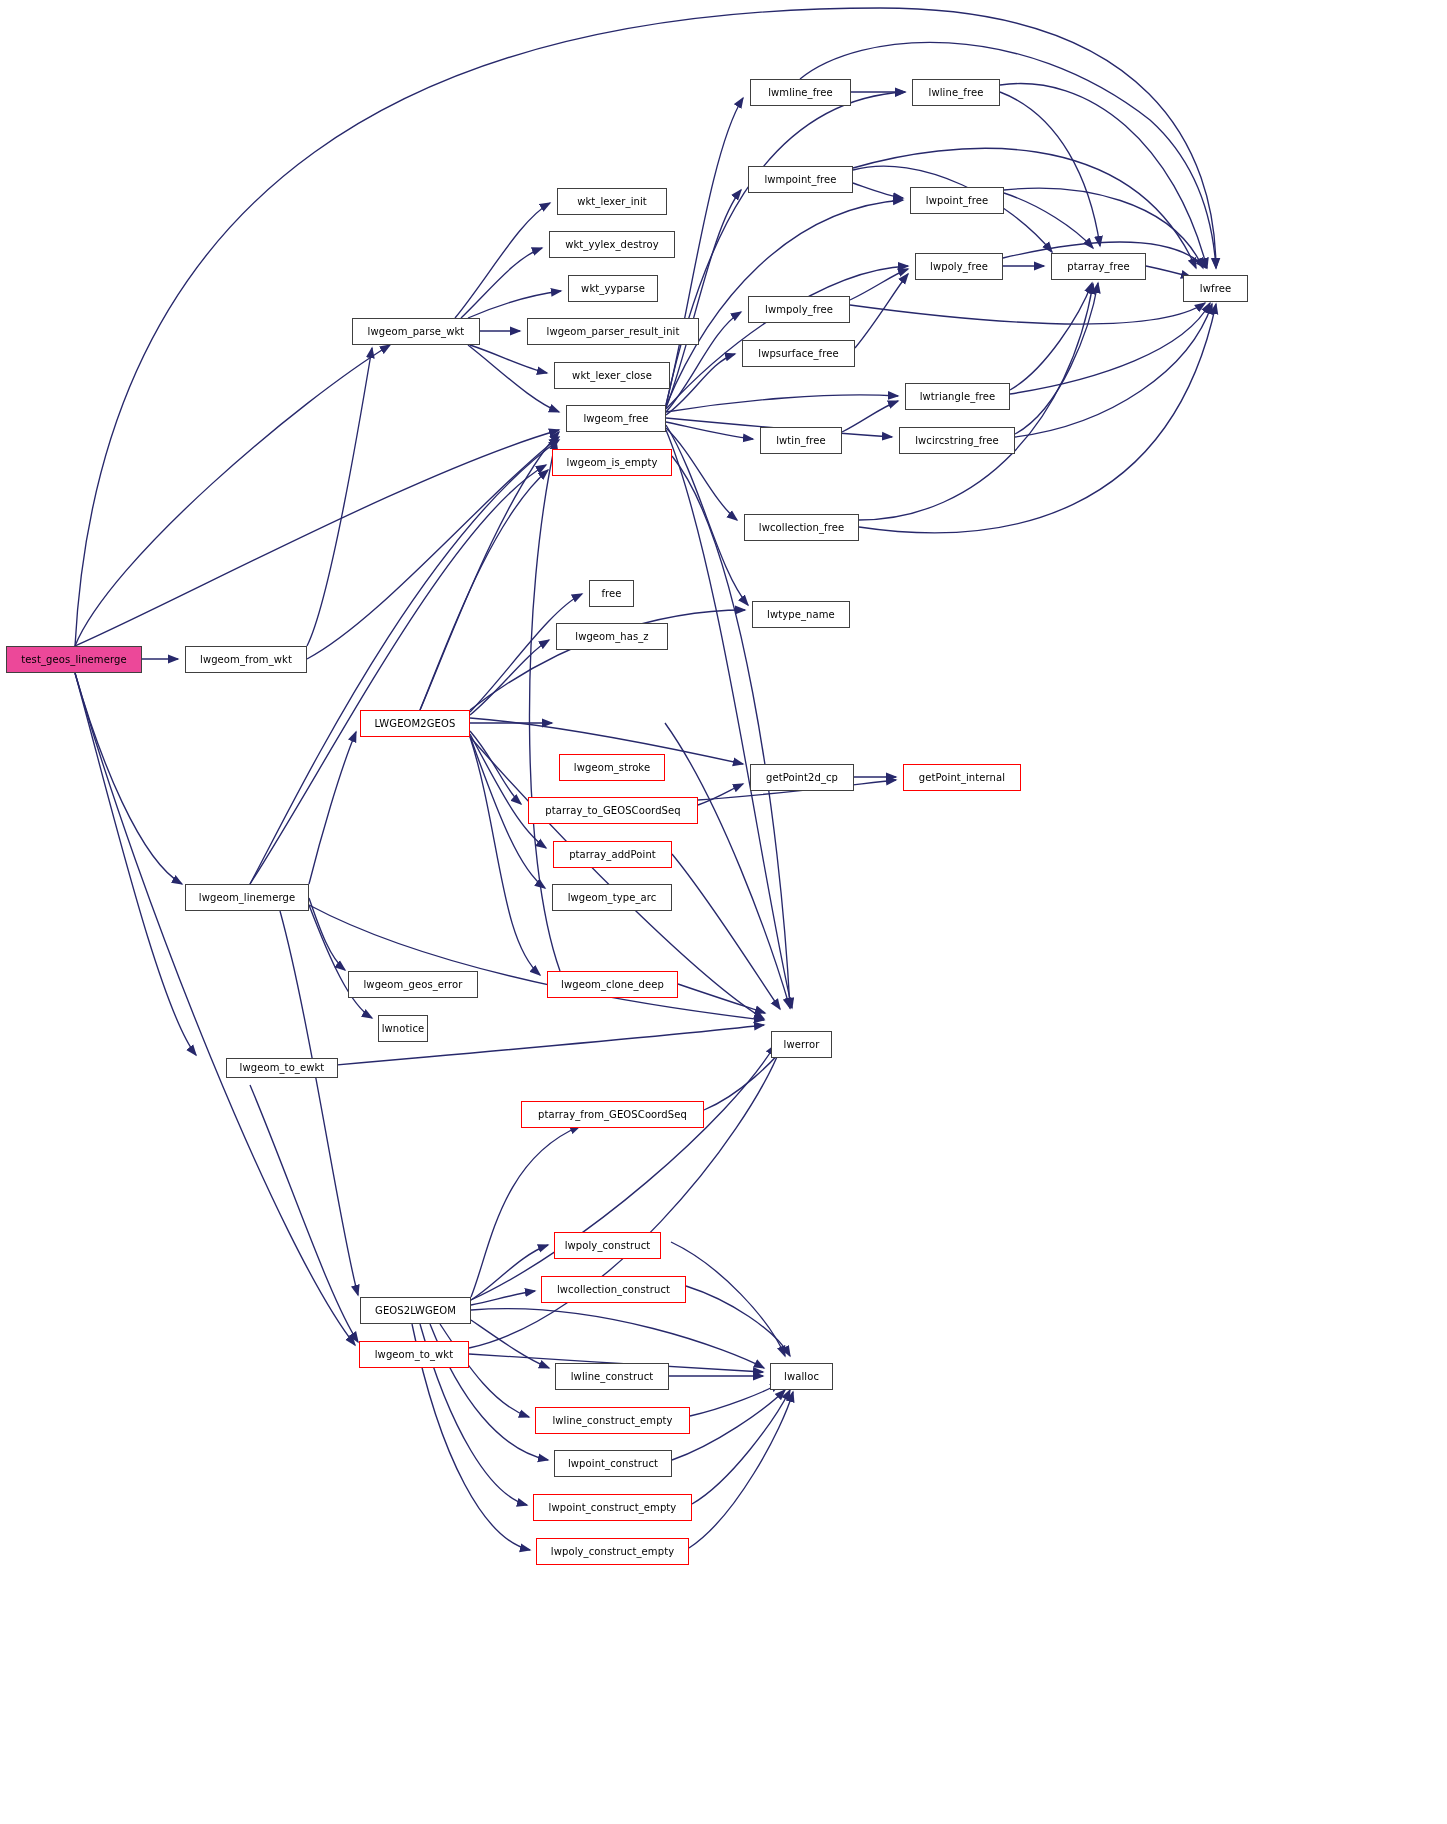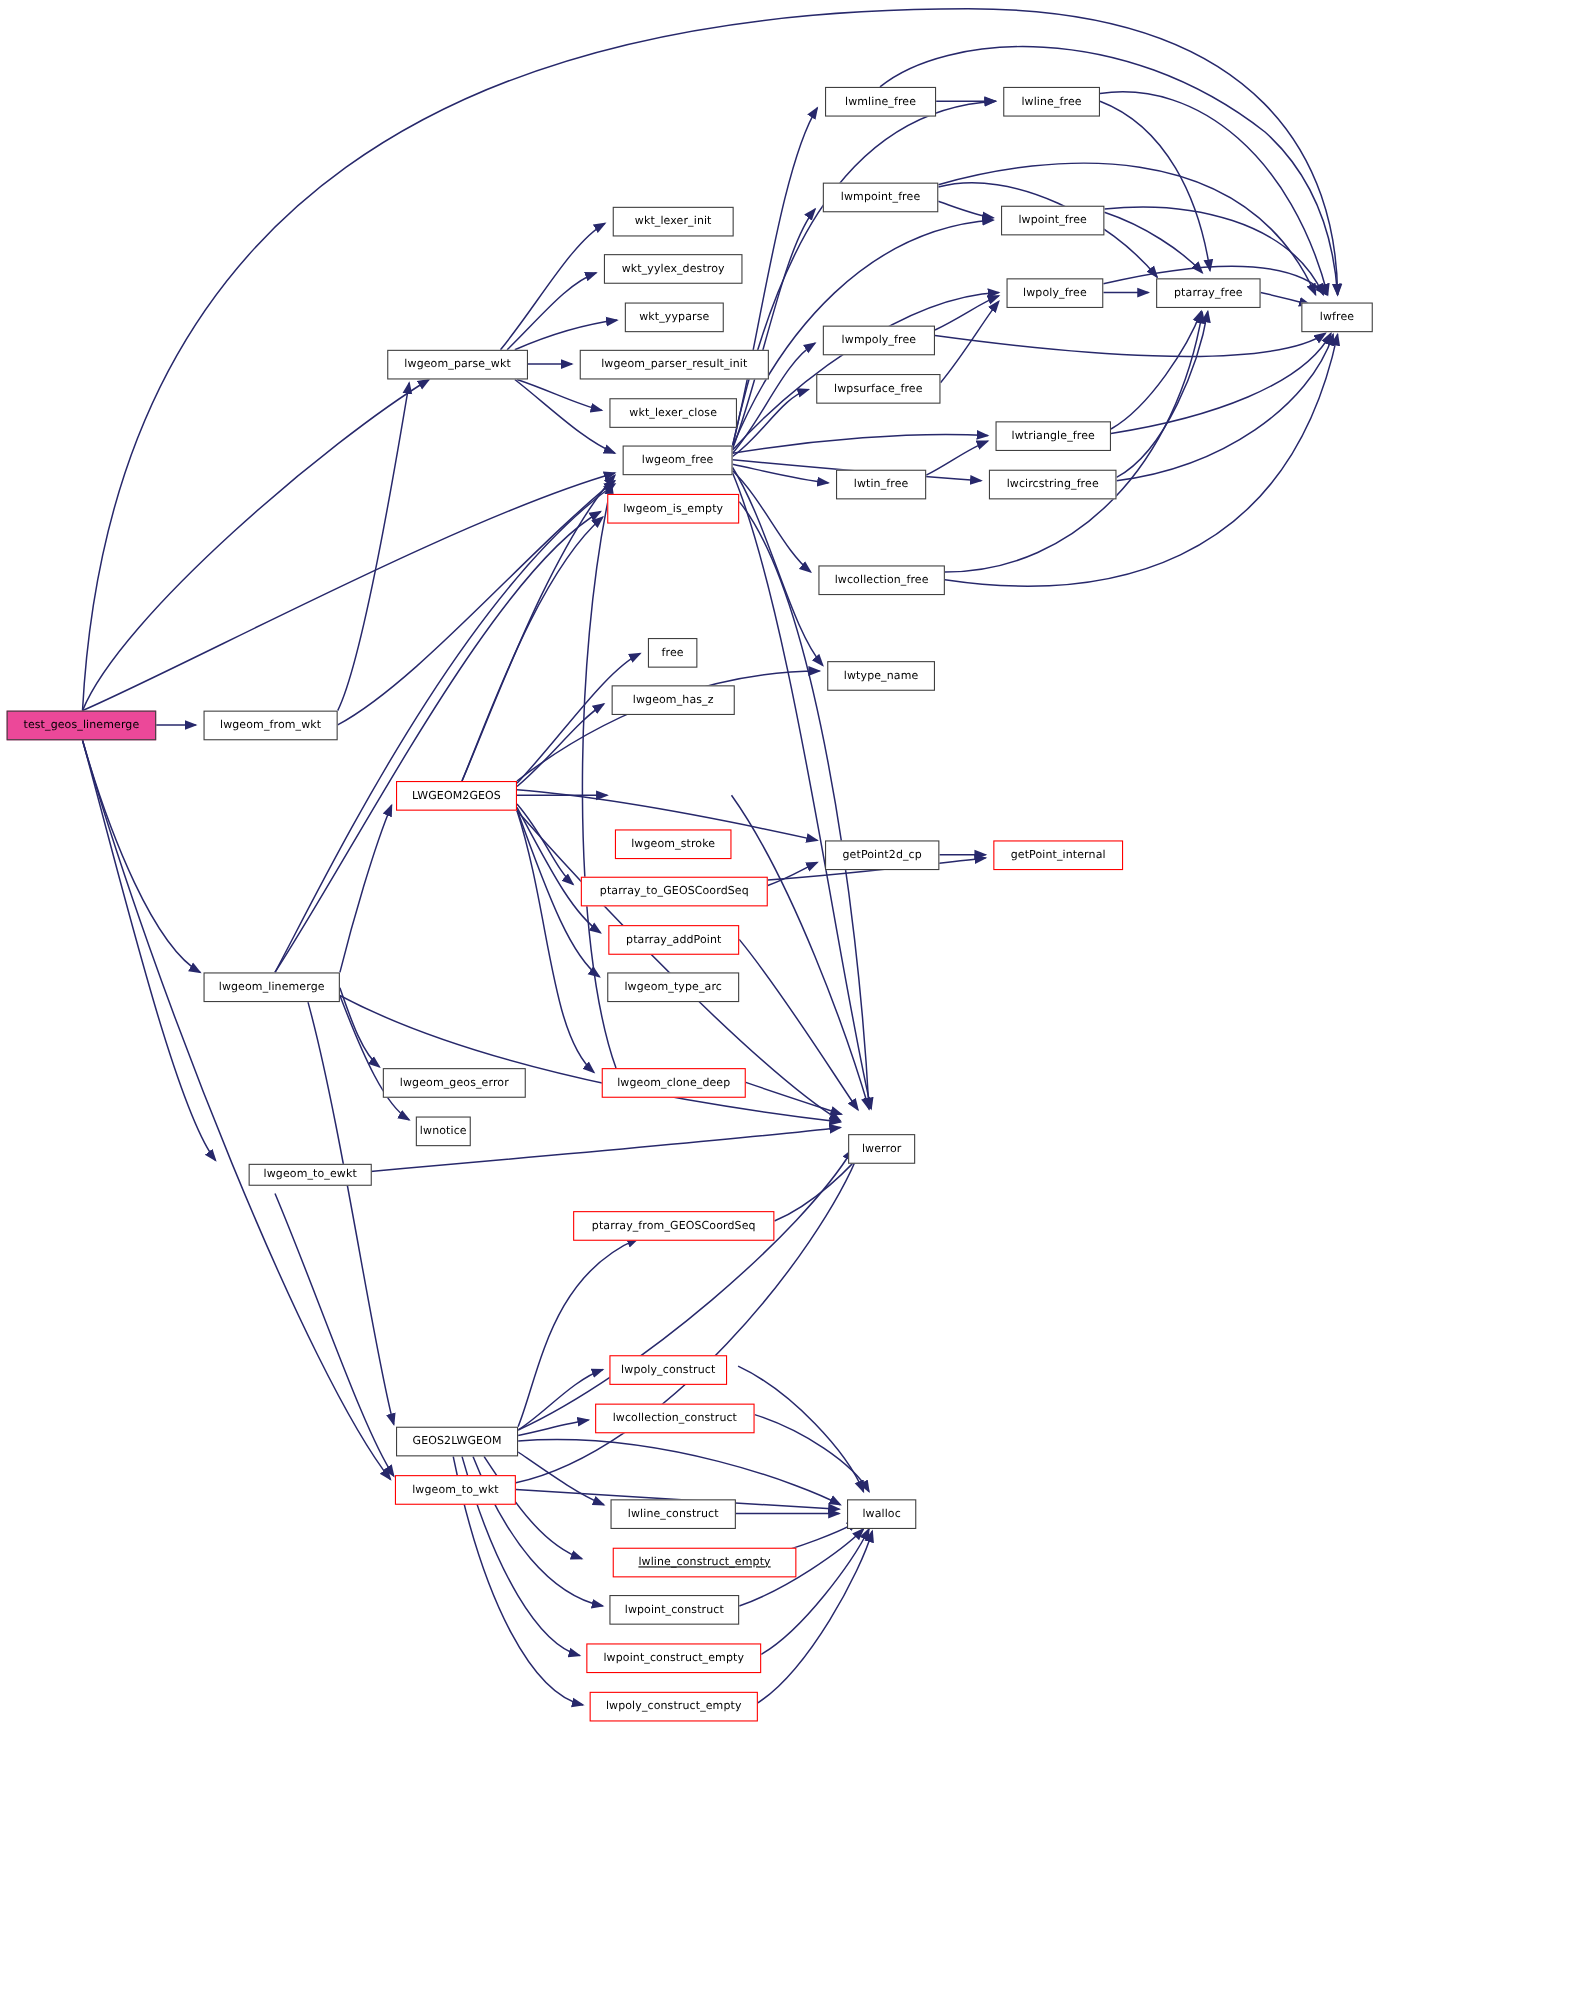--- a/index.html
+++ b/index.html
@@ -294,21 +294,21 @@
       </div>
       <div class="node red" style="left: 359px; top: 1341px; width: 110px; height: 27px;">
         <span>lwgeom_to_wkt</span>
       </div>
       <div class="node dark" style="left: 555px; top: 1363px; width: 114px; height: 27px;">
         <span>lwline_construct</span>
       </div>
       <div class="node dark" style="left: 770px; top: 1363px; width: 63px; height: 27px;">
         <span>lwalloc</span>
       </div>
-      <div class="node red" style="left: 557px; top: 1407px; width: 167px; height: 27px; text-decoration: underline;">
+      <div class="node red" style="left: 535px; top: 1407px; width: 155px; height: 27px;">
         <span>lwline_construct_empty</span>
       </div>
       <div class="node dark" style="left: 554px; top: 1450px; width: 118px; height: 27px;">
         <span>lwpoint_construct</span>
       </div>
       <div class="node red" style="left: 533px; top: 1494px; width: 159px; height: 27px;">
         <span>lwpoint_construct_empty</span>
       </div>
       <div class="node red" style="left: 536px; top: 1538px; width: 153px; height: 27px;">
         <span>lwpoly_construct_empty</span>

